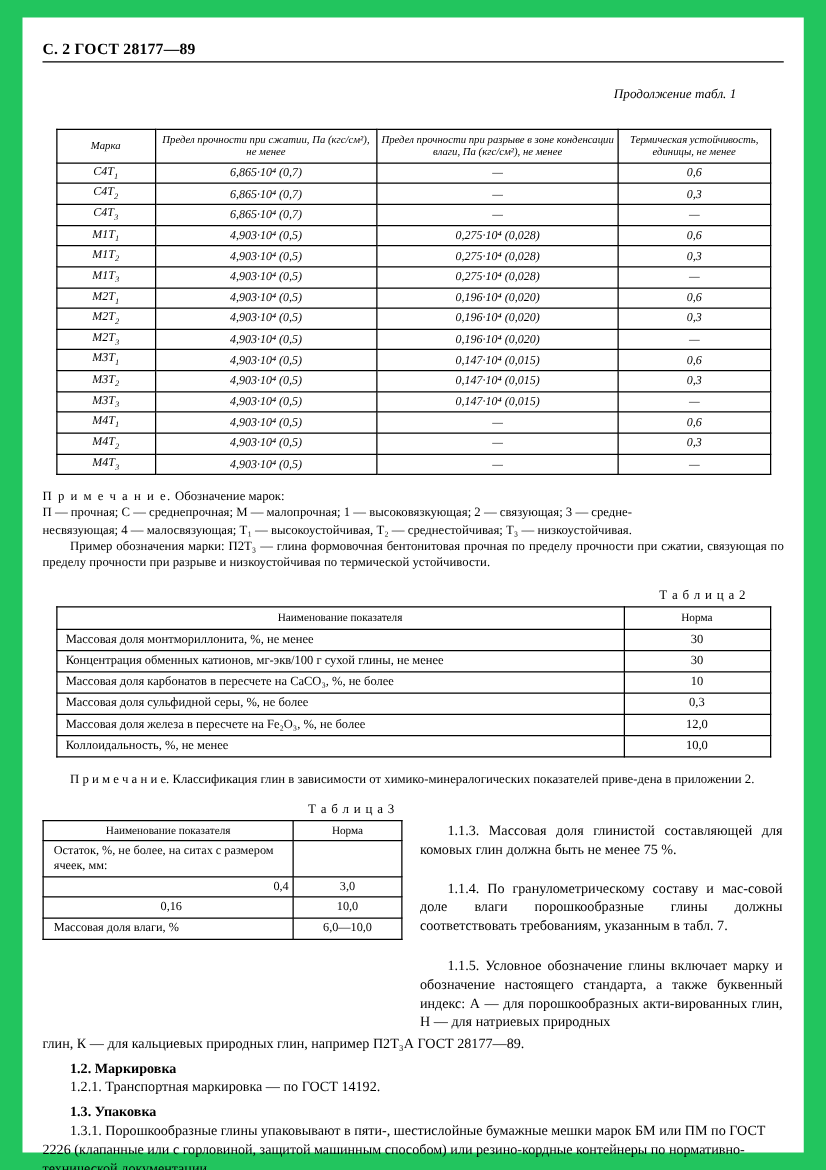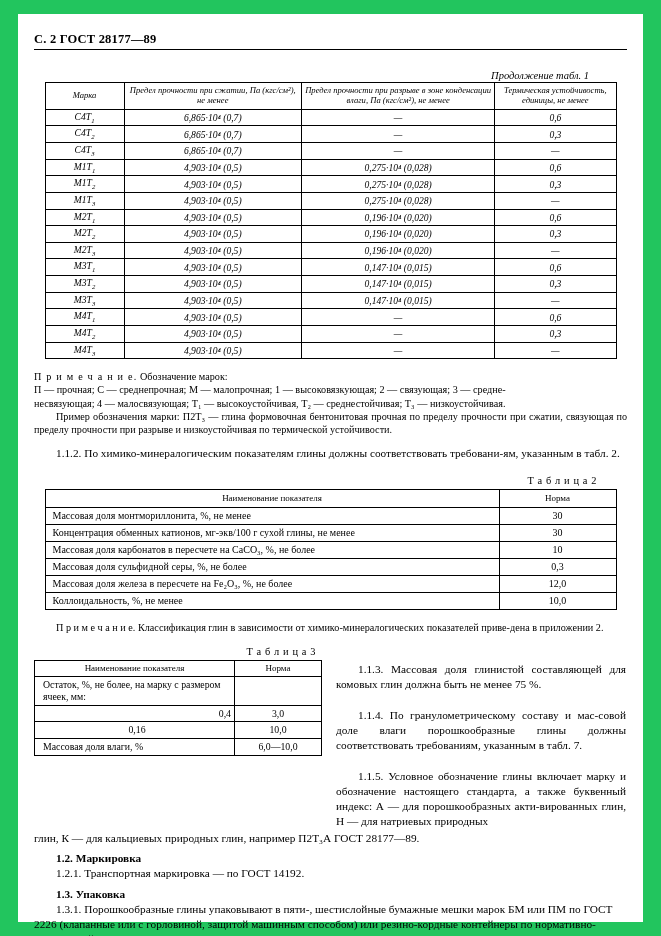--- a/index.html
+++ b/index.html
@@ -40,21 +40,21 @@
   }
   .rule {
     border-bottom: 1.6px solid #000;
     margin-top: 2px;
     margin-bottom: 20px;
   }
   .cont-label {
     text-align: right;
     font-style: italic;
     font-size: 10.5px;
-    margin-bottom: 1px;
+    margin-bottom: 22px;
     padding-right: 38px;
   }
   table.t1 {
     border-collapse: collapse;
     width: 572px;
     margin: 0 auto;
     font-size: 9.3px;
     font-style: italic;
   }
   table.t1 th, table.t1 td {
@@ -302,21 +302,20 @@
 
       <div class="note">
         <span class="ind"></span><span class="sp">П р и м е ч а н и е.</span>
         <span>Обозначение марок:</span><br>
         <span>П — прочная; С — среднепрочная; М — малопрочная; 1 — высоковязкующая; 2 — связующая; 3 — средне-</span><br>
         <span>несвязующая; 4 — малосвязующая; Т₁ — высокоустойчивая, Т₂ — среднестойчивая; Т₃ — низкоустойчивая.</span><br>
         <span style="display:inline-block;width:22px"></span><span>Пример обозначения марки:</span>
         <span>П2Т₃ — глина формовочная бентонитовая прочная по пределу прочности при сжатии, связующая по пределу прочности при разрыве и низкоустойчивая по термической устойчивости.</span>
       </div>
 
-      <p class="para">1.1.2.  По химико-минералогическим показателям глины должны соответствовать требовани-ям, указанным в табл. 2.</p>
 
       <div class="tbl-label">Т а б л и ц а   2</div>
 
       <table class="t2">
         <thead>
           <tr>
             <th>Наименование показателя</th>
             <th class="norm">Норма</th>
           </tr>
         </thead>
@@ -357,21 +356,21 @@
           <div class="t3-label">Т а б л и ц а   3</div>
           <table class="t3">
             <thead>
               <tr>
                 <th>Наименование показателя</th>
                 <th class="v">Норма</th>
               </tr>
             </thead>
             <tbody id="t3body">
                 <tr>
-                  <td class="n">Остаток, %, не более, на марку с размером ячеек, мм:</td>
+                  <td class="n">Остаток, %, не более, на ситах с размером ячеек, мм:</td>
                   <td class="v"></td>
                 </tr>
                 <tr>
                   <td class="n" style="text-align: right;">0,4</td>
                   <td class="v">3,0</td>
                 </tr>
                 <tr>
                   <td class="n" style="text-align: center;">0,16</td>
                   <td class="v">10,0</td>
                 </tr>

